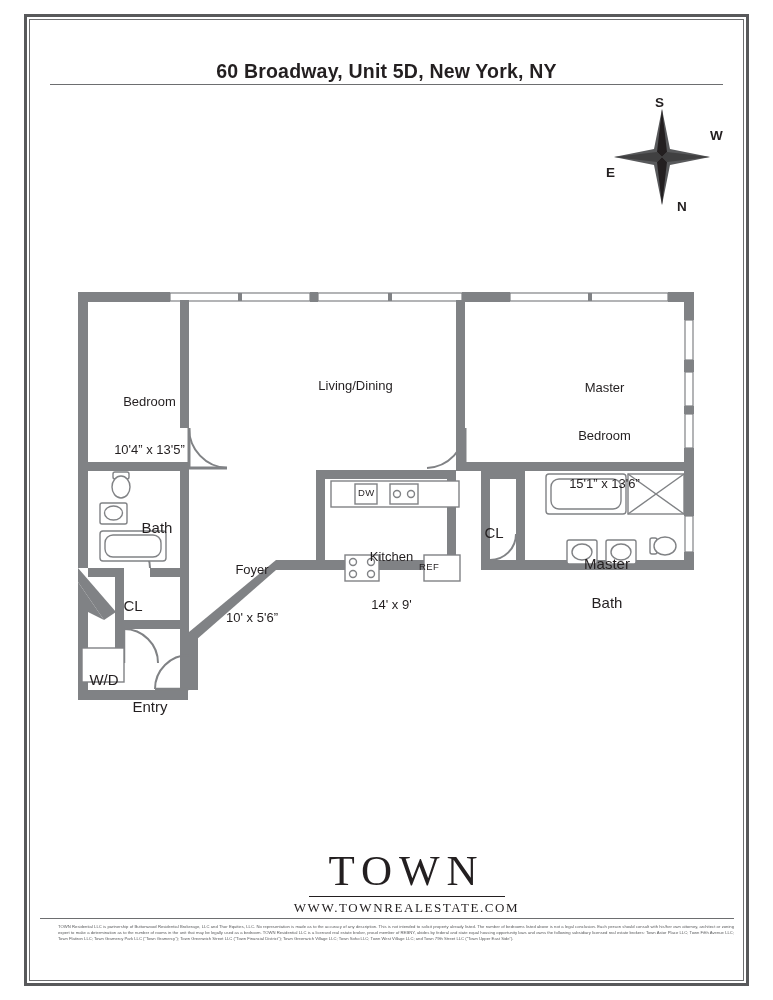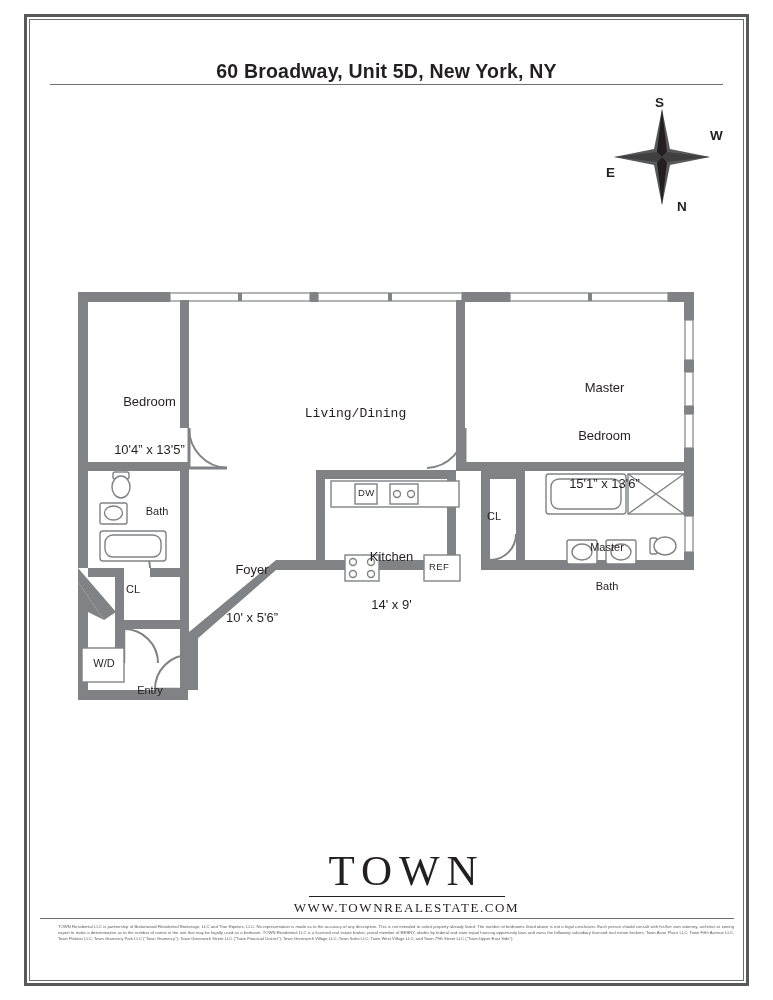--- a/index.html
+++ b/index.html
@@ -72,22 +72,23 @@
   }
   .room-label {
     position: absolute;
     text-align: center;
     font-size: 13px;
     line-height: 16px;
     color: #231f20;
     white-space: pre;
   }
   .room-label.small {
-    font-size: 11px;
+    font-size: 15px;
     line-height: 13px;
+    margin-top: 16px;
   }
   .appliance-label {
     position: absolute;
     font-size: 9.5px;
     color: #231f20;
     letter-spacing: 0.4px;
   }
   
   .logo {
     position: absolute;
@@ -318,21 +319,21 @@
         </g>
       </g>
     </svg>
 
     
     <div class="room-label" style="left:82px; top:362px; width:135px;">
       <div>Bedroom</div>
       <div>10'4” x 13'5”</div>
     </div>
 
-    <div class="room-label" style="left:258px; top:374px; width:195px;font-family:Liberation Mono, monospace;">
+    <div class="room-label" style="left:258px; top:346px; width:195px;">
       <div>Living/Dining</div>
     </div>
 
     <div class="room-label" style="left:532px; top:348px; width:145px;">
       <div>Master</div>
       <div>Bedroom</div>
       <div>15'1” x 13'6”</div>
     </div>
 
     <div class="room-label" style="left:334px; top:517px; width:115px;">
@@ -355,21 +356,21 @@
     <div class="room-label small" style="left:476px; top:510px; width:36px;">CL</div>
 
     <div class="room-label small" style="left:113px; top:583px; width:40px;">CL</div>
 
     <div class="room-label small" style="left:82px; top:657px; width:44px;">W/D</div>
 
     <div class="room-label small" style="left:110px; top:684px; width:80px;">Entry</div>
 
     
     <div class="appliance-label" style="left:358px; top:487px;">DW</div>
-    <div class="appliance-label" style="left:429px; top:561px;">REF</div>
+    <div class="appliance-label" style="left:419px; top:561px;">REF</div>
   </div>
 
   <div class="logo">
     <div class="logo-word">TOWN</div>
     <div class="logo-rule"></div>
     <div class="logo-sub">WWW.TOWNREALESTATE.COM</div>
   </div>
 
   <div class="disclaimer-rule"></div>
   <div class="disclaimer">

